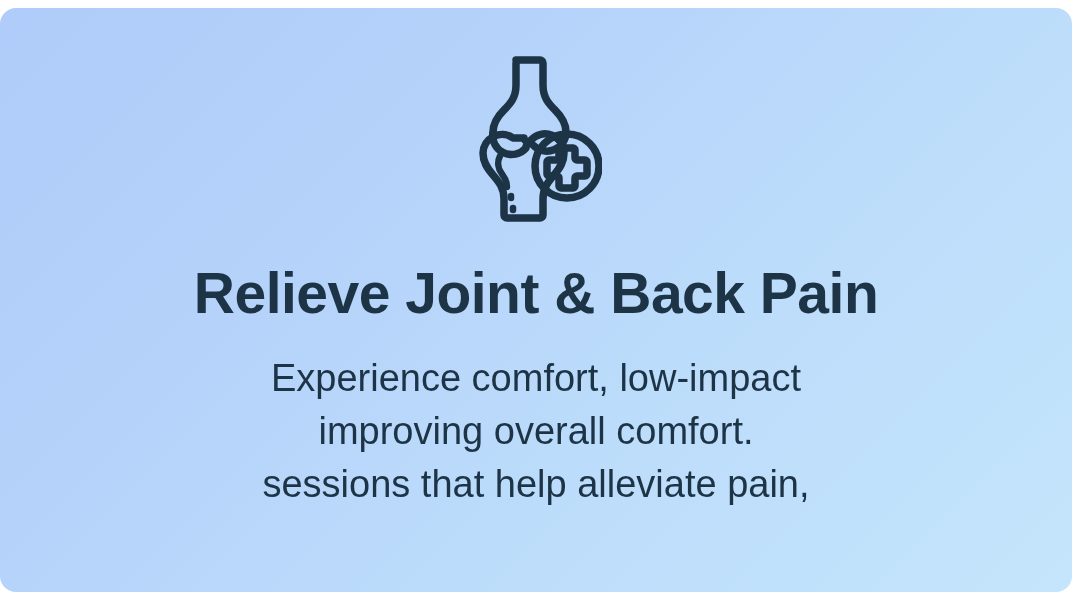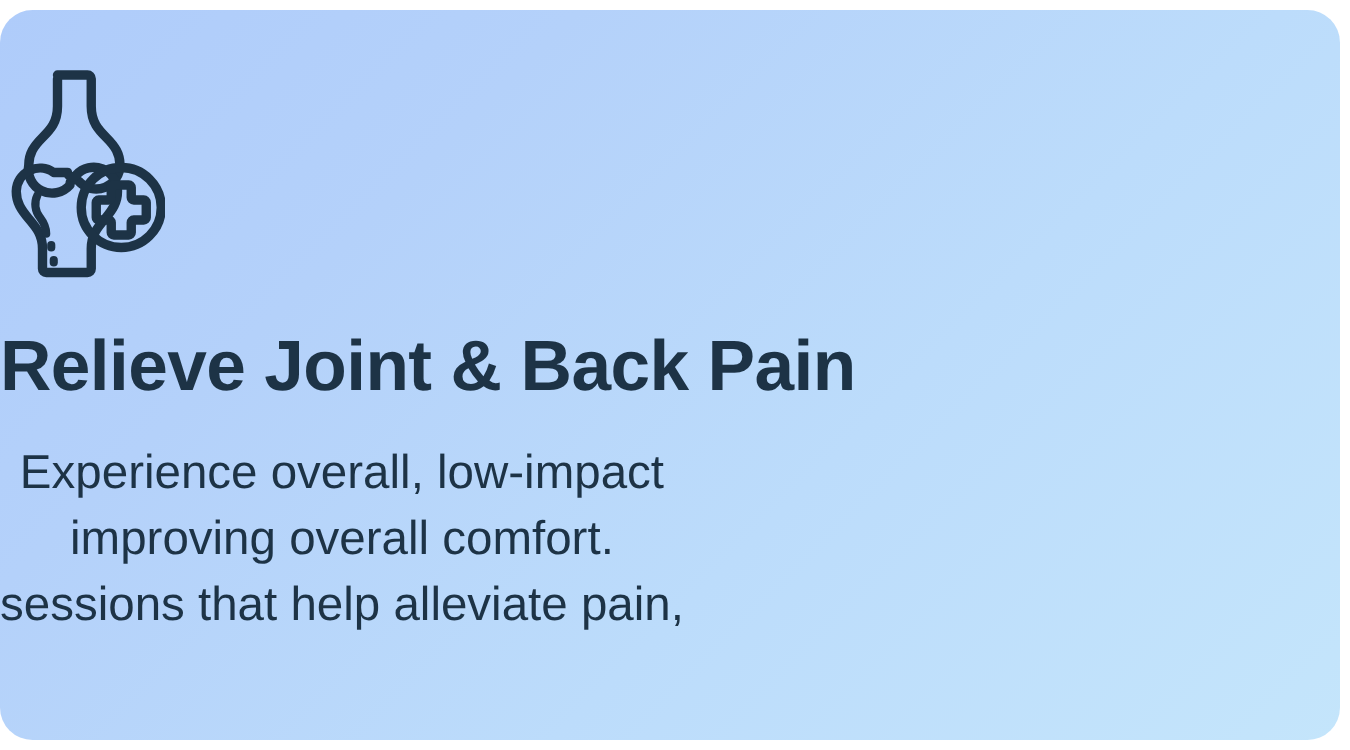--- a/index.html
+++ b/index.html
@@ -11,26 +11,26 @@
     font-family: "Liberation Sans", sans-serif;
     overflow: hidden;
   }
 
   #card {
     position: absolute;
     left: 0px;
     top: 8px;
     width: 1072px;
     height: 584px;
-    border-radius: 26px;
+    border-radius: 16px;
     background: linear-gradient(135deg, #afccfa 0%, #b4d1fa 28%, #bcdcfb 62%, #c4e5fb 100%);
     box-sizing: border-box;
     display: flex;
     flex-direction: column;
-    align-items: flex-start;
+    align-items: center;
   }
 
   #icon-wrap {
     margin-top: 48px;
     width: 132px;
     height: 168px;
     display: block;
   }
 
   #icon-wrap svg {
@@ -103,18 +103,18 @@
                a2 2 0 0 0 -2 2 v8 a2 2 0 0 1 -2 2 h-12
                a2 2 0 0 1 -2 -2 v-8 a2 2 0 0 0 -2 -2 h-8
                a2 2 0 0 1 -2 -2 v-12 a2 2 0 0 1 2 -2 h8
                a2 2 0 0 0 2 -2 v-8 a2 2 0 0 1 2 -2 z"></path>
     </svg>
   </div>
 
   <div id="heading">Relieve Joint &amp; Back Pain</div>
 
   <div id="body-copy">
-    <span class="line">Experience overall, low-impact</span>
+    <span class="line">Experience comfort, low-impact</span>
     <span class="line">improving overall comfort.</span>
     <span class="line">sessions that help alleviate pain,</span>
   </div>
 
 </div>
 
 </body></html>

